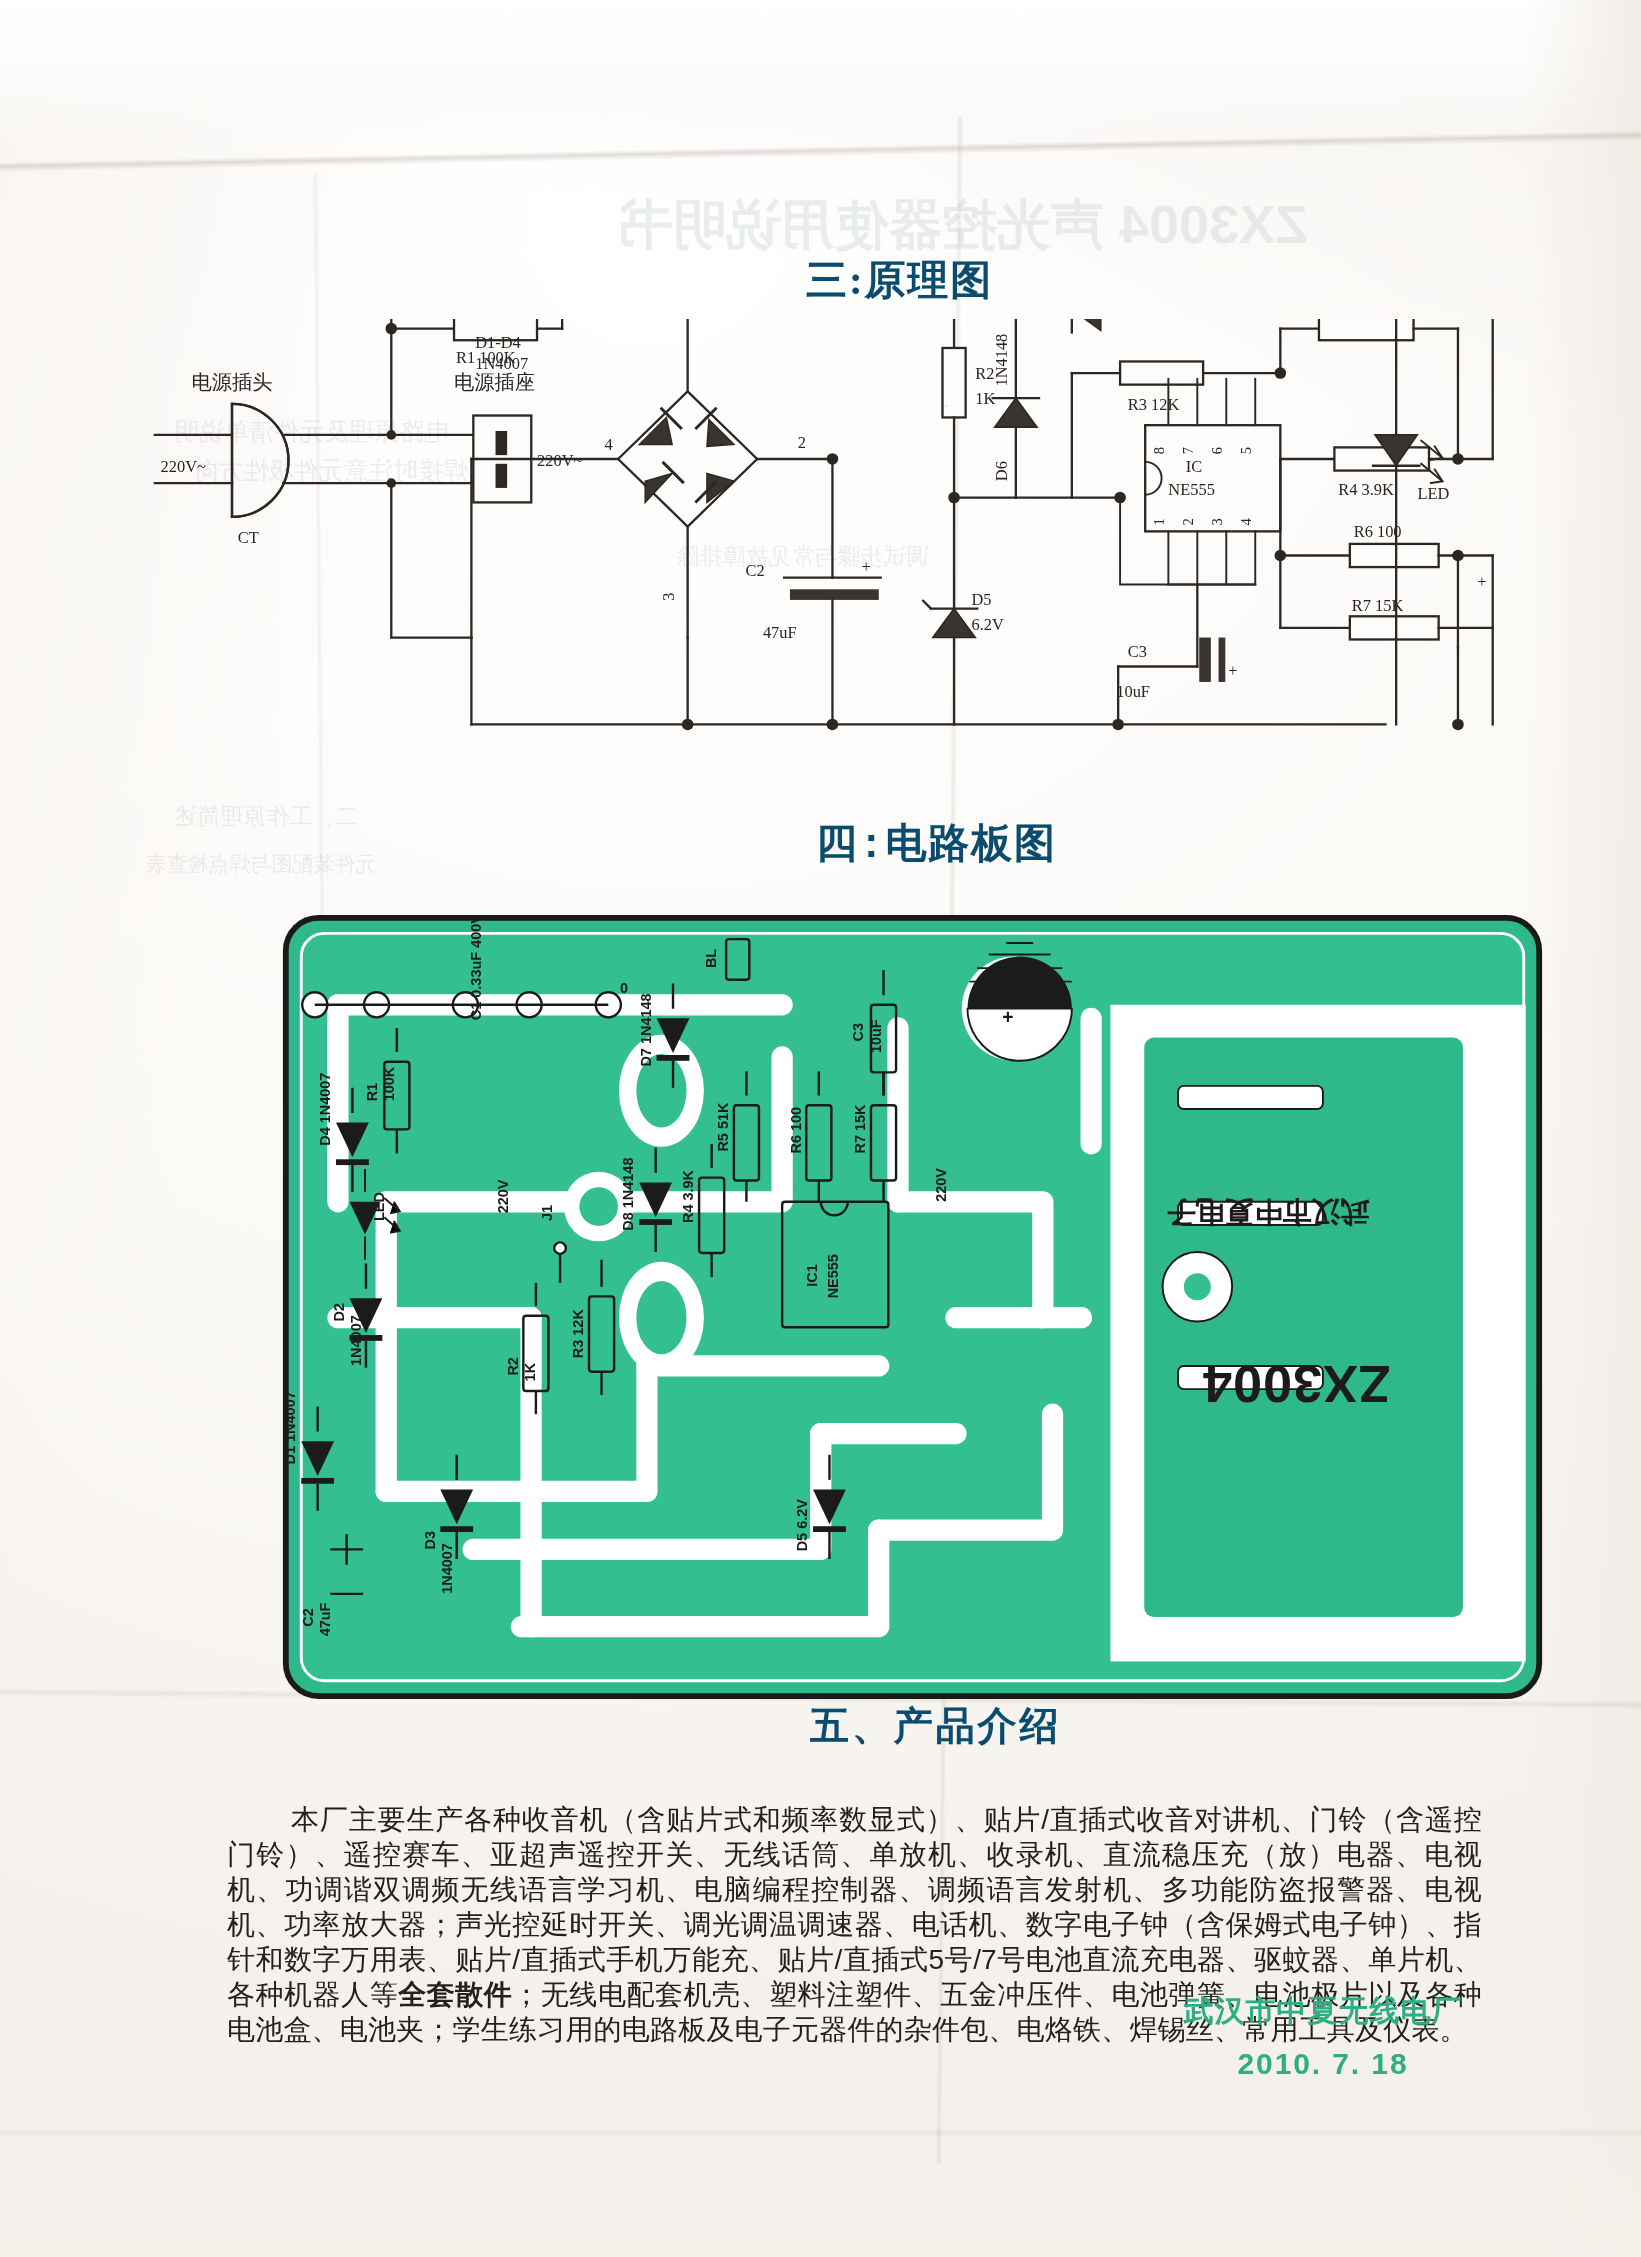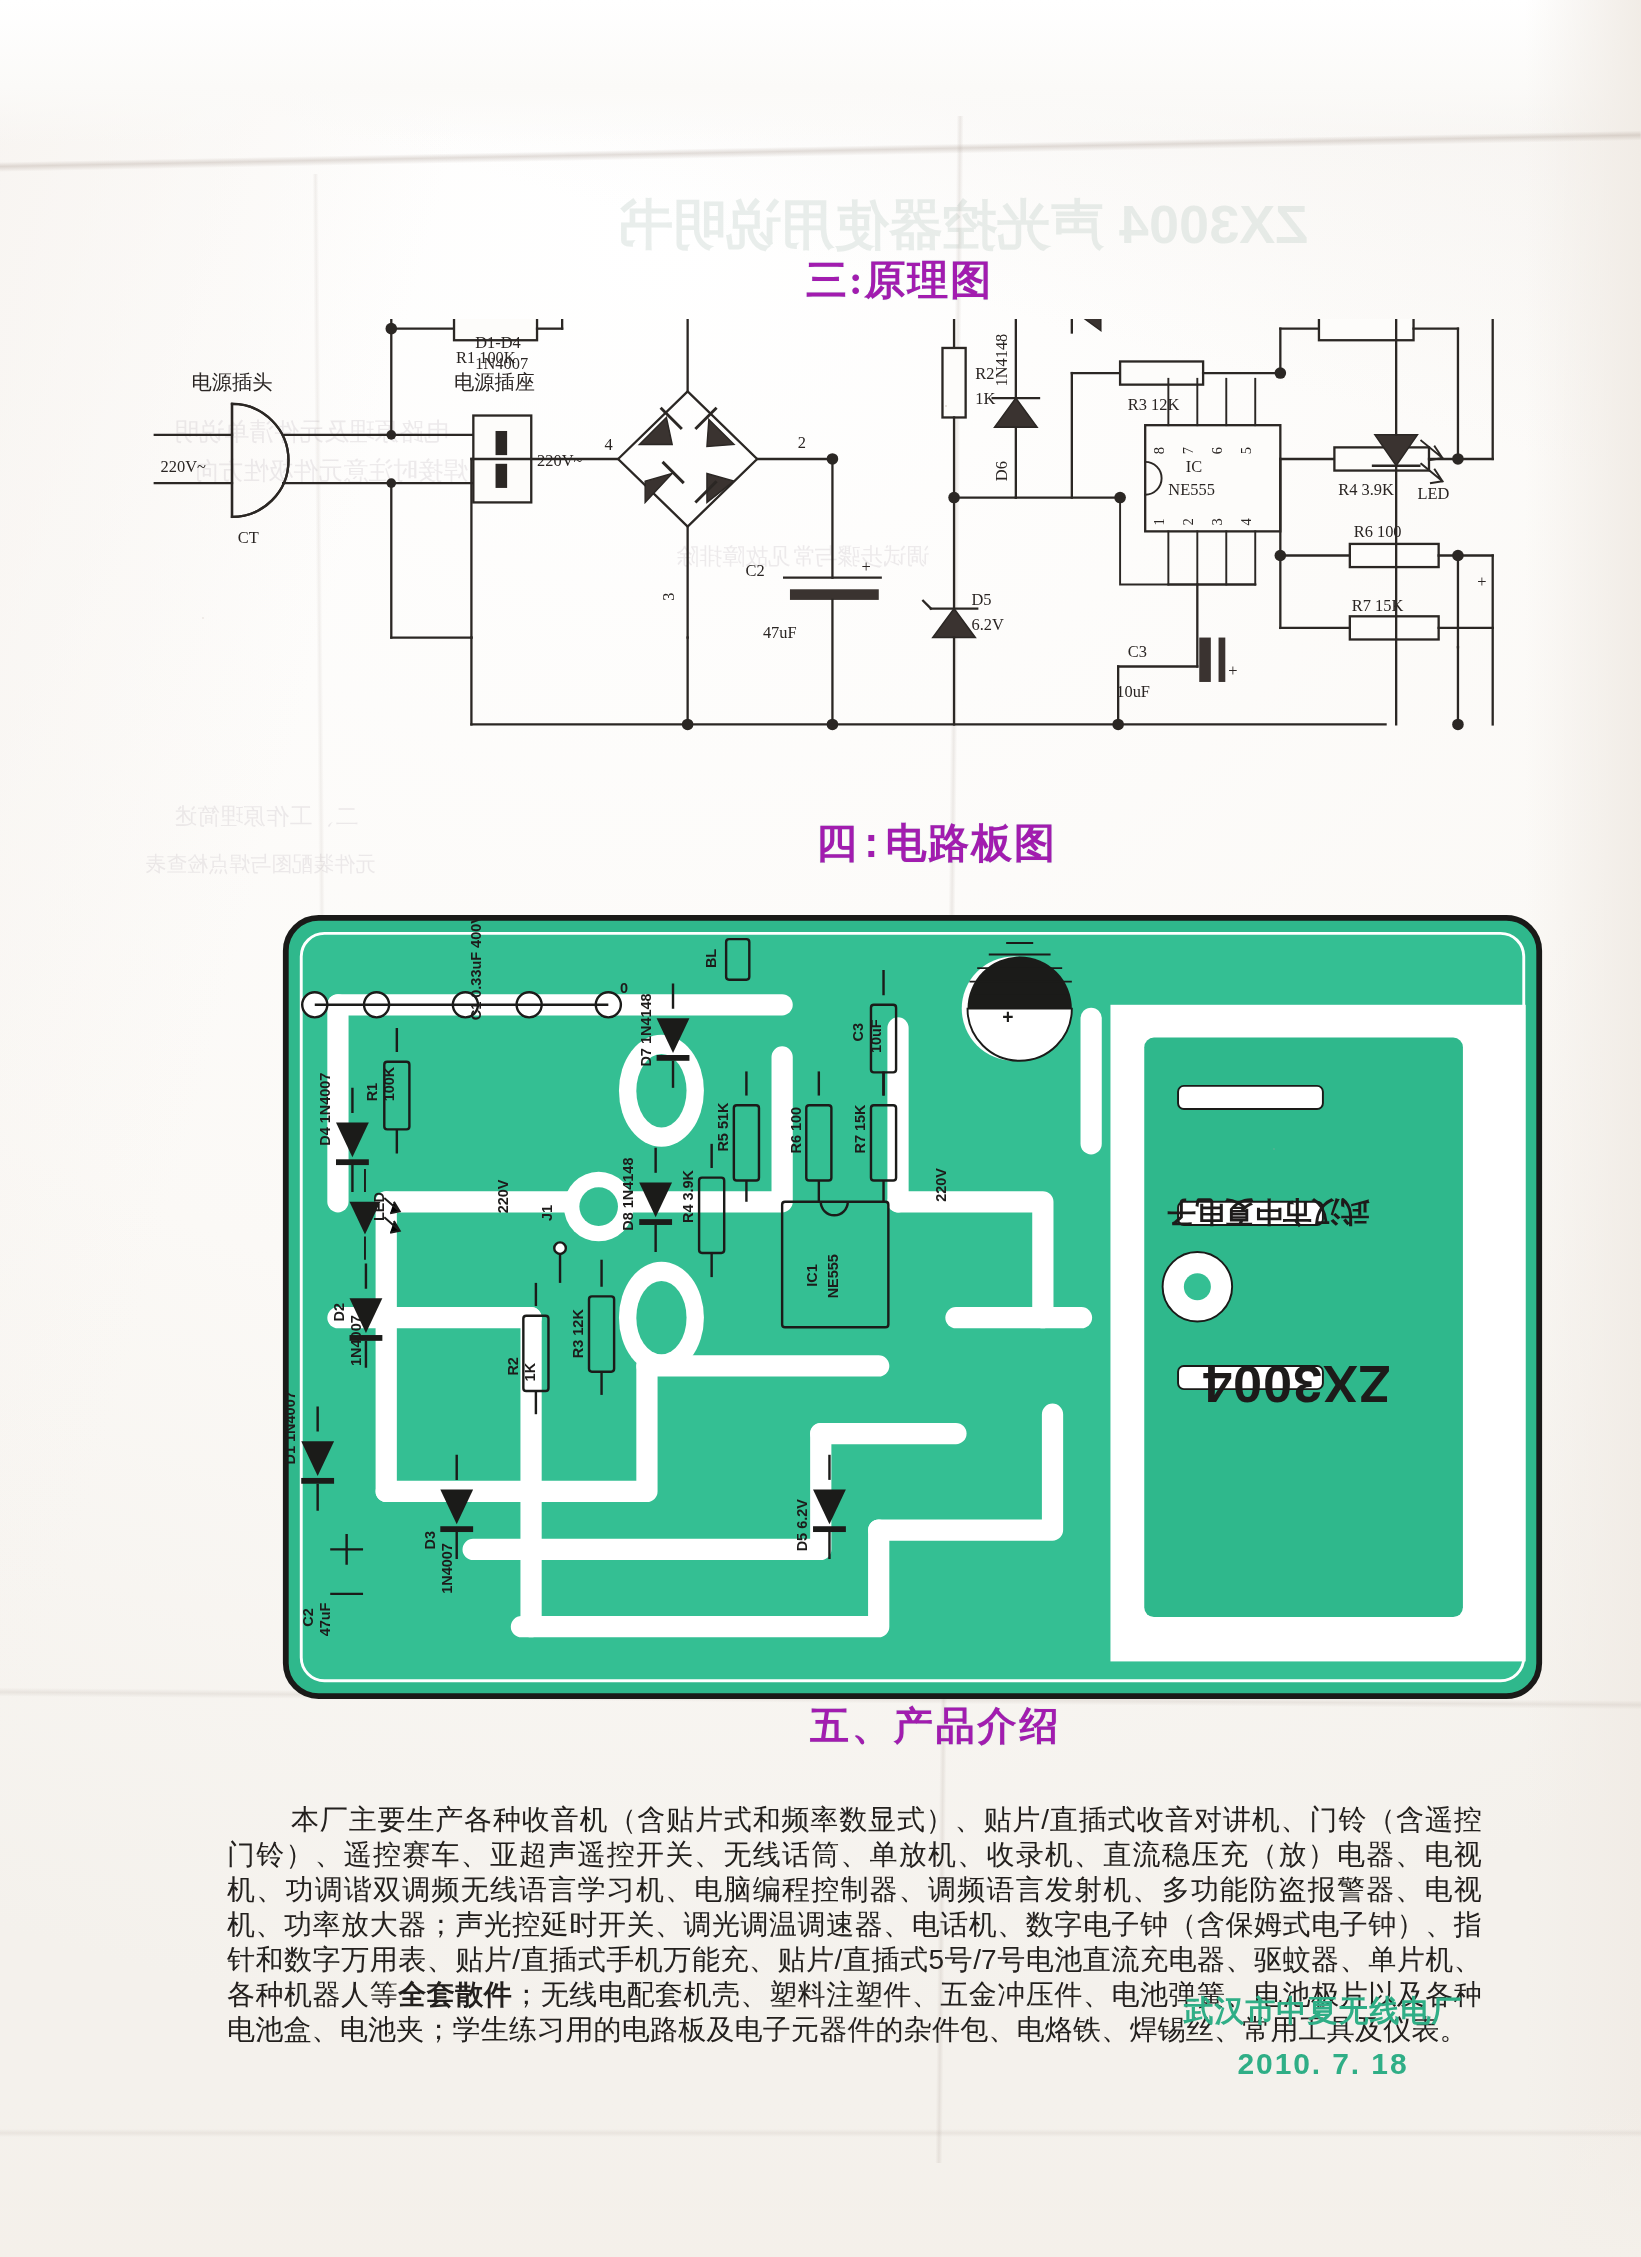--- a/index.html
+++ b/index.html
@@ -42,21 +42,21 @@
     background:linear-gradient(180deg,rgba(190,178,170,0) 0%,rgba(170,155,145,.3) 50%,rgba(190,178,170,0) 100%);}
 
   
   .ghost{position:absolute;color:#b9c9c2;opacity:.30;
     font-family:"Liberation Sans","DejaVu Sans",sans-serif;font-weight:bold;
     transform:scaleX(-1);white-space:nowrap;pointer-events:none;}
   .ghost.dark{color:#b9b0b8;opacity:.24;font-family:"Liberation Serif",serif;font-weight:normal;}
 
   
   .sec-title{
-    position:absolute;color:#a21caf;font-weight:bold;white-space:nowrap;
+    position:absolute;color:#0c4a6e;font-weight:bold;white-space:nowrap;
     font-family:"Liberation Serif","DejaVu Serif",serif;
     text-shadow:0 0 1px rgba(47,174,134,.35);
   }
   #sec3{left:806px;top:253px;font-size:41px;letter-spacing:1.9px;}
   #sec4{left:816px;top:816px;font-size:41px;letter-spacing:1.9px;font-family:Liberation Mono, monospace;}
   #sec5{left:810px;top:1699px;font-size:39px;letter-spacing:2.9px;}
 
   
   #schematic{position:absolute;left:145px;top:319px;width:1371px;height:473px;}
   #schematic svg{display:block;}

